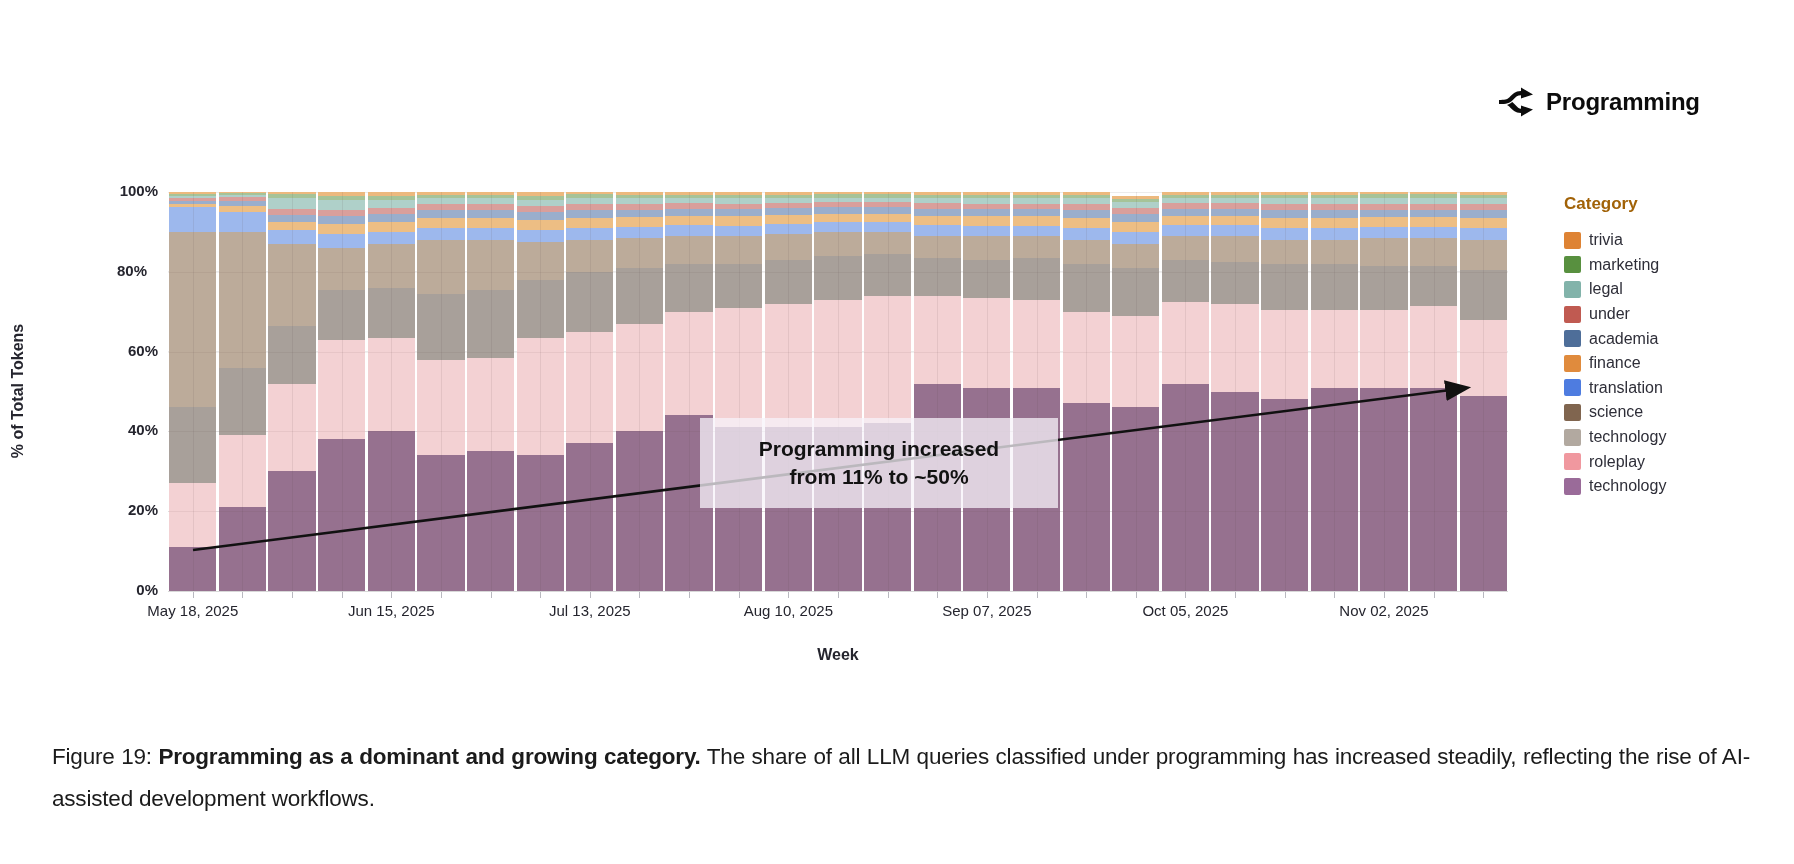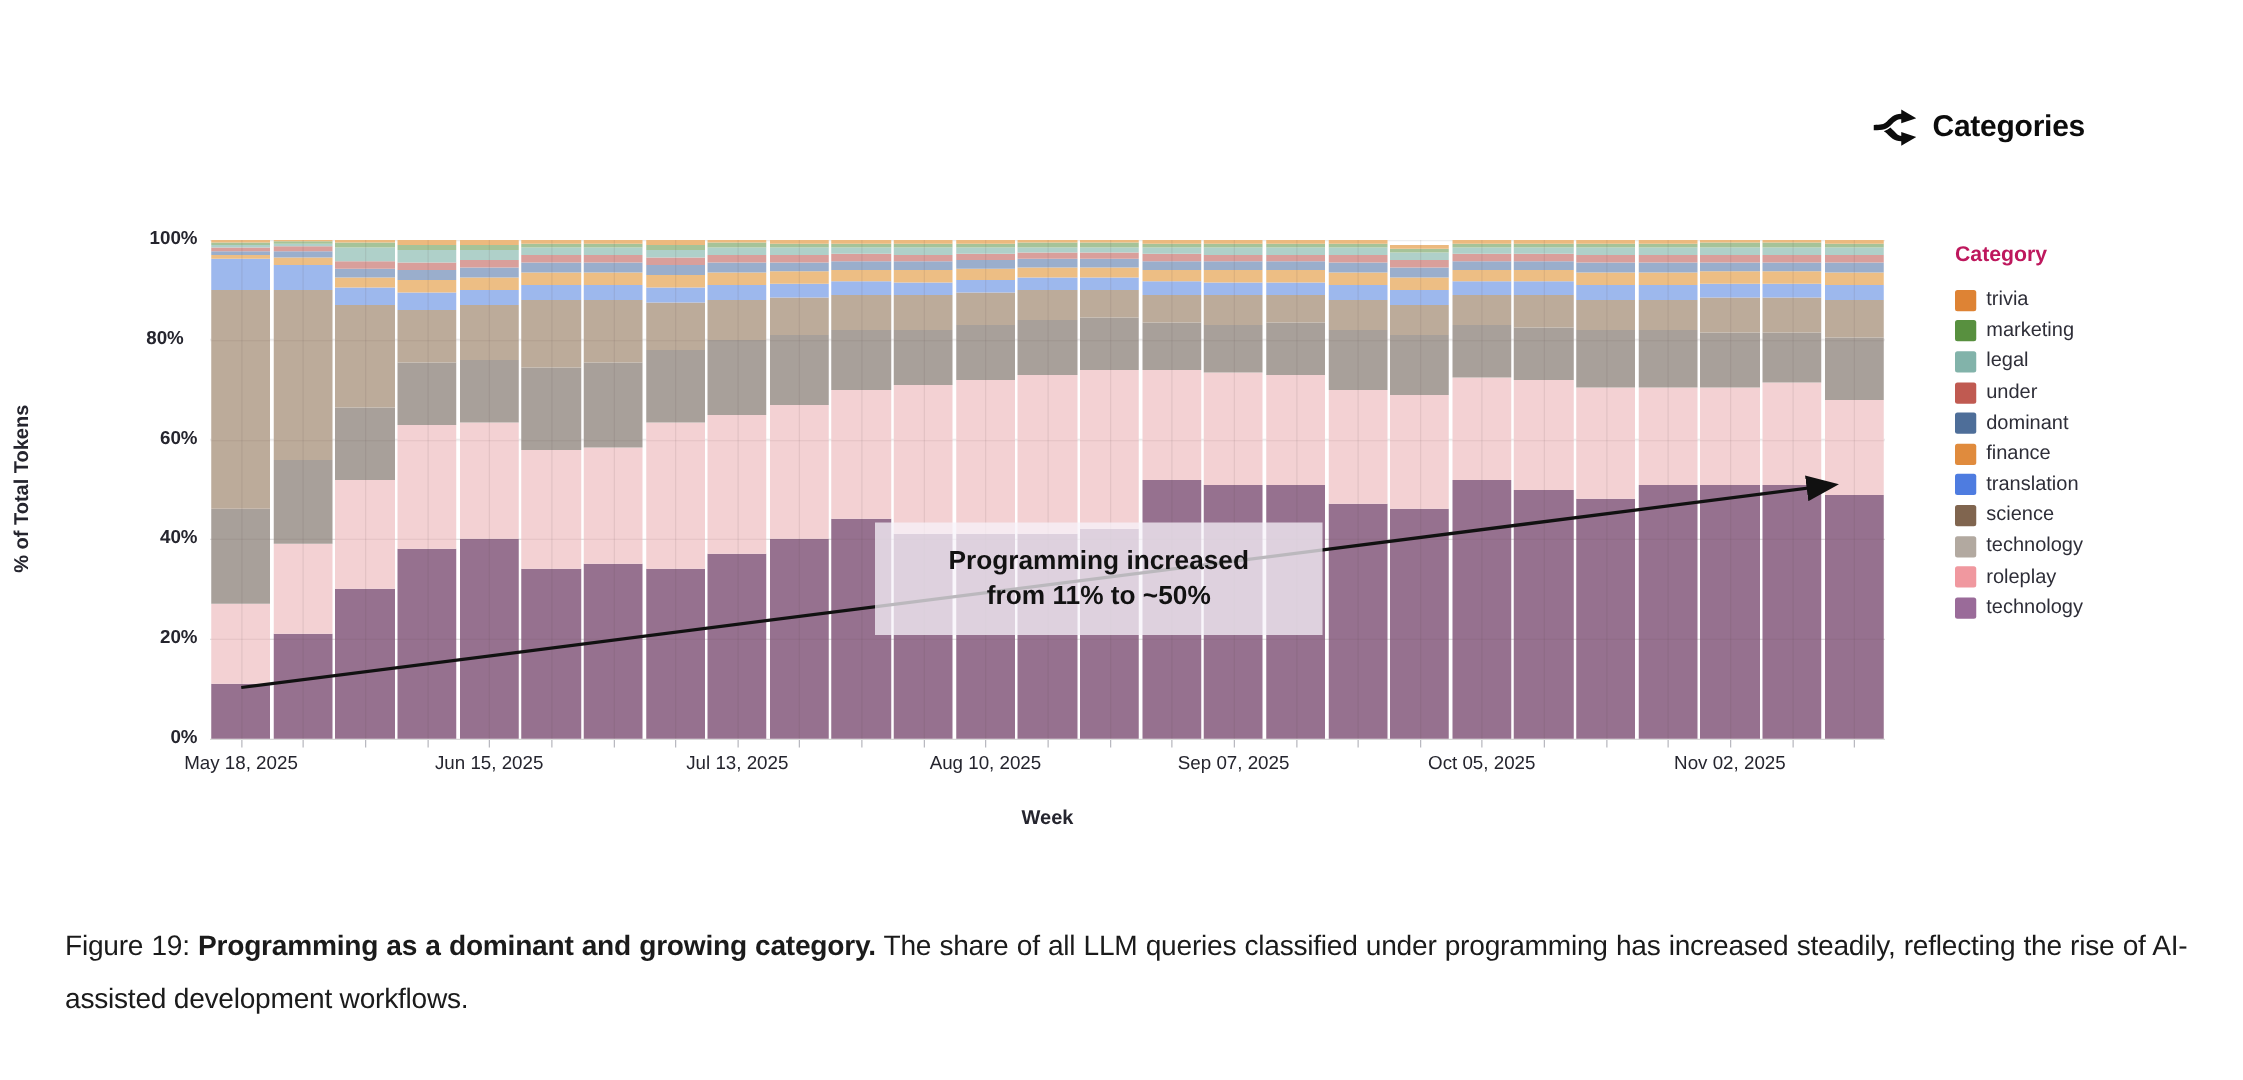--- a/index.html
+++ b/index.html
@@ -24,21 +24,21 @@
   .xtick{position:absolute;top:602px;width:160px;text-align:center;font-size:15px;font-weight:500;color:#25252e;}
   .xlabel{position:absolute;left:758px;top:646px;width:160px;text-align:center;font-size:16px;font-weight:700;color:#25252e;}
 
   .annot-box{position:absolute;left:700px;top:418px;width:358px;height:90px;
              background:rgba(247,243,250,0.74);display:flex;flex-direction:column;
              justify-content:center;text-align:center;z-index:6;}
   .annot-box .line{font-size:21px;font-weight:700;color:#121212;line-height:28px;}
   .arrow-svg{position:absolute;left:0;top:0;width:1794px;height:864px;pointer-events:none;z-index:5;}
 
   .legend{position:absolute;left:1564px;top:194px;z-index:7;}
-  .legend-title{font-size:17px;font-weight:700;color:#be185d;margin-bottom:14px;}
+  .legend-title{font-size:17px;font-weight:700;color:#a16207;margin-bottom:14px;}
   .legend-item{display:flex;align-items:center;gap:8px;height:24.6px;}
   .legend-swatch{width:17px;height:17px;border-radius:2px;flex:0 0 17px;}
   .legend-label{font-size:16px;color:#2e2e38;}
 
   .caption{position:absolute;left:52px;top:736px;width:1698px;font-size:22.5px;line-height:42px;
            color:#1b1b1b;text-align:justify;letter-spacing:-0.2px;margin:0;}
   .caption b{font-weight:700;}
 </style>
 </head>
 <body>
@@ -46,21 +46,21 @@
 <div class="page">
 
 
   <div class="brand">
     <svg width="36" height="32" viewBox="0 0 36 32">
       <g fill="#0c0c0c">
         <path d="M35 8.5 L23 1.5 L23 5.0 C17 5.0 14.5 8.2 11.5 11.2 C9 13.6 6.5 13.9 1 13.9 L1 18.1 C8.5 18.1 11.6 17.2 15.1 13.7 C18.0 10.8 19.5 9.3 23 9.3 L23 12.5 Z"></path>
         <path d="M35 23.5 L23 30.5 L23 27.0 C17 27.0 14.5 23.8 11.5 20.8 C10.7 20.0 9.9 19.4 9 18.9 C10.9 18.3 12.6 17.3 14.3 15.9 C15.4 16.9 16.4 18.0 17.4 19.0 C19.6 21.3 20.8 22.7 23 22.7 L23 19.5 Z"></path>
       </g>
     </svg>
-    <span class="wordmark">Categories</span>
+    <span class="wordmark">Programming</span>
   </div>
 
   <div class="ylabel">% of Total Tokens</div>
 
   <div id="yticks">
       <div class="ytick" style="left: 63px; top: 581px;">0%</div>
       <div class="ytick" style="left: 63px; top: 501.2px;">20%</div>
       <div class="ytick" style="left: 63px; top: 421.4px;">40%</div>
       <div class="ytick" style="left: 63px; top: 341.6px;">60%</div>
       <div class="ytick" style="left: 52px; top: 261.8px;">80%</div>
@@ -525,21 +525,21 @@
         <div class="legend-item">
           <span class="legend-swatch" style="background: rgb(130, 179, 170);"></span>
           <span class="legend-label">legal</span>
         </div>
         <div class="legend-item">
           <span class="legend-swatch" style="background: rgb(192, 90, 81);"></span>
           <span class="legend-label">under</span>
         </div>
         <div class="legend-item">
           <span class="legend-swatch" style="background: rgb(78, 110, 153);"></span>
-          <span class="legend-label">dominant</span>
+          <span class="legend-label">academia</span>
         </div>
         <div class="legend-item">
           <span class="legend-swatch" style="background: rgb(224, 139, 61);"></span>
           <span class="legend-label">finance</span>
         </div>
         <div class="legend-item">
           <span class="legend-swatch" style="background: rgb(78, 124, 224);"></span>
           <span class="legend-label">translation</span>
         </div>
         <div class="legend-item">

